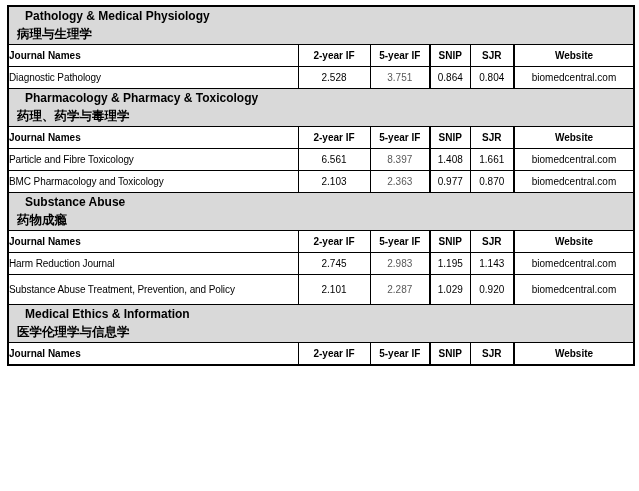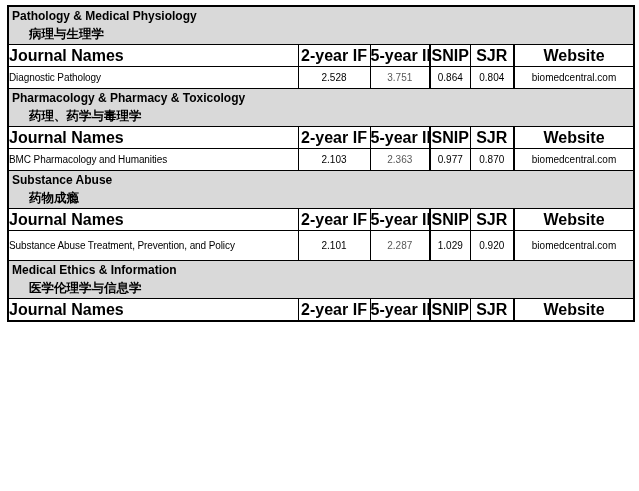--- a/index.html
+++ b/index.html
@@ -28,32 +28,32 @@
   tr.section-row td {
     background: #d9d9d9;
     border-top: 2px solid #000000;
     border-bottom: 2px solid #000000;
     padding: 2px 0 3px 0;
   }
   .sec-en {
     font-weight: bold;
     font-size: 12px;
     line-height: 18px;
-    padding-left: 3px;
+    padding-left: 16px;
   }
   .sec-zh {
     font-weight: bold;
     font-size: 12.5px;
     line-height: 19px;
-    padding-left: 20px;
+    padding-left: 8px;
   }
   
   tr.head-row th {
     font-weight: bold;
-    font-size: 16px;
+    font-size: 10px;
     height: 21px;
     text-align: center;
     border-top: 2px solid #000000;
     border-bottom: 2px solid #000000;
     white-space: nowrap;
   }
   tr.head-row th.col-name { text-align: left; padding-left: 4px; }
   
   tr.data-row td {
     font-size: 10px;
@@ -116,41 +116,57 @@
     </tr>
     <tr class="head-row">
       <th class="col-name">Journal Names</th>
       <th>2-year IF</th>
       <th>5-year IF</th>
       <th class="bl2">SNIP</th>
       <th>SJR</th>
       <th class="bl2">Website</th>
     </tr>
     <tr class="data-row">
-      <td class="col-name">BMC Pharmacology and Humanities</td>
+      <td class="col-name">Particle and Fibre Toxicology</td>
+      <td>6.561</td>
+      <td class="if5">8.397</td>
+      <td class="bl2">1.408</td>
+      <td>1.661</td>
+      <td class="bl2">biomedcentral.com</td>
+    </tr>
+    <tr class="data-row">
+      <td class="col-name">BMC Pharmacology and Toxicology</td>
       <td>2.103</td>
       <td class="if5">2.363</td>
       <td class="bl2">0.977</td>
       <td>0.870</td>
       <td class="bl2">biomedcentral.com</td>
     </tr>
 
     <tr class="section-row">
       <td colspan="6">
         <div class="sec-en">Substance Abuse</div>
         <div class="sec-zh">药物成瘾</div>
       </td>
     </tr>
     <tr class="head-row">
       <th class="col-name">Journal Names</th>
       <th>2-year IF</th>
       <th>5-year IF</th>
       <th class="bl2">SNIP</th>
       <th>SJR</th>
       <th class="bl2">Website</th>
+    </tr>
+    <tr class="data-row">
+      <td class="col-name">Harm Reduction Journal</td>
+      <td>2.745</td>
+      <td class="if5">2.983</td>
+      <td class="bl2">1.195</td>
+      <td>1.143</td>
+      <td class="bl2">biomedcentral.com</td>
     </tr>
     <tr class="data-row tall">
       <td class="col-name">Substance Abuse Treatment, Prevention, and Policy</td>
       <td>2.101</td>
       <td class="if5">2.287</td>
       <td class="bl2">1.029</td>
       <td>0.920</td>
       <td class="bl2">biomedcentral.com</td>
     </tr>
 

